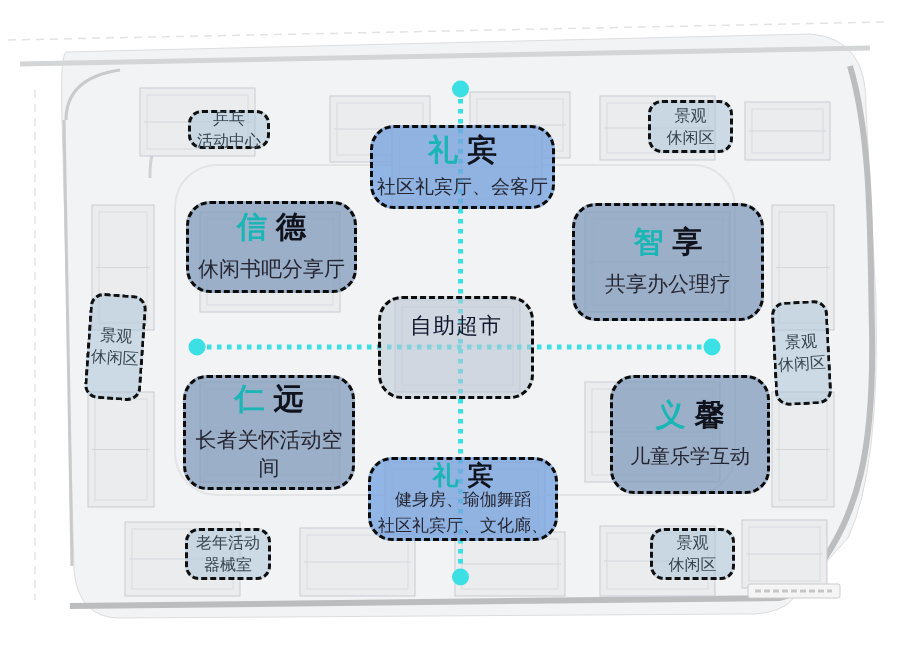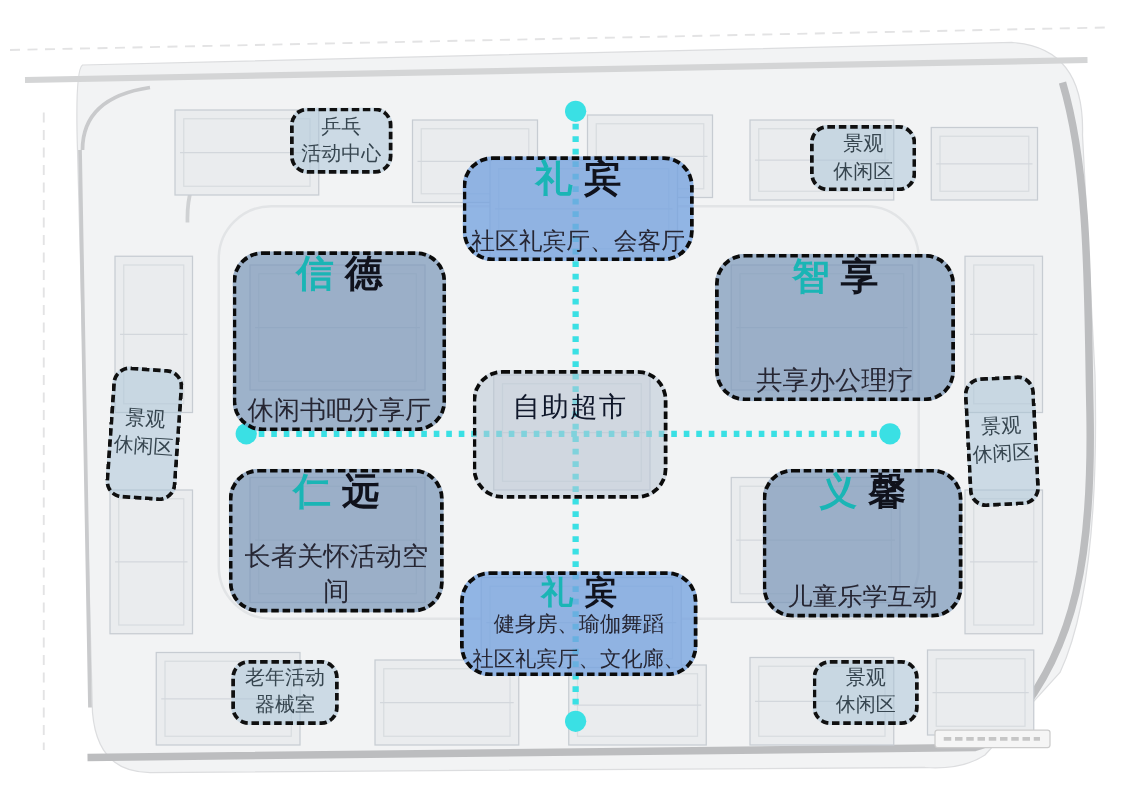--- a/index.html
+++ b/index.html
@@ -3,21 +3,21 @@
 <meta charset="utf-8">
 <style>
   html,body{margin:0;padding:0;background:#ffffff;}
   body{font-family:"Liberation Sans",sans-serif;}
   #canvas{position:relative;width:900px;height:646px;background:#ffffff;overflow:hidden;}
   #bg-svg,#axis-svg{position:absolute;left:0;top:0;}
   #bg-svg{z-index:0;}
   #axis-svg{z-index:1;}
 
   .zone{position:absolute;z-index:2;border:3px dashed #0b0b0b;border-radius:24px;
-        display:flex;flex-direction:column;align-items:center;justify-content:space-between;
+        display:flex;flex-direction:column;align-items:center;justify-content:center;
         text-align:center;box-sizing:border-box;}
   .zone-blue{background:rgba(118,163,223,0.78);}
   .zone-slate{background:rgba(121,150,184,0.70);}
   .zone-light{background:rgba(186,198,214,0.55);}
   .zone-title{font-size:30px;font-weight:bold;color:#10121c;line-height:1.05;}
   .zone-title .accent{color:#1ab5b5;margin-right:9px;}
   .zone-sub{font-size:20px;color:#262633;margin-top:12px;}
   .zone-sub-tight{font-size:17px;color:#262633;margin-top:4px;line-height:1.25;}
   .zone-market{justify-content:flex-start;padding-top:12px;}
   .zone-market .market-label{font-size:22px;color:#0f172a;letter-spacing:1px;}
@@ -123,21 +123,21 @@
     <circle cx="712" cy="347" r="8.5" fill="#3ae0e4"></circle>
   </svg>
 
   <div class="zone zone-blue" style="left:370px;top:125px;width:185px;height:84px;">
     <div class="zone-title">
       <span class="accent">礼</span><span>宾</span>
     </div>
     <div class="zone-sub" style="font-size:19px;margin-top:8px;">社区礼宾厅、会客厅</div>
   </div>
 
-  <div class="zone zone-slate" style="left:186px;top:201px;width:171px;height:144px;">
+  <div class="zone zone-slate" style="left:186px;top:201px;width:171px;height:92px;">
     <div class="zone-title">
       <span class="accent">信</span><span>德</span>
     </div>
     <div class="zone-sub" style="font-size:21px;">休闲书吧分享厅</div>
   </div>
 
   <div class="zone zone-slate" style="left:572px;top:203px;width:192px;height:118px;">
     <div class="zone-title">
       <span class="accent">智</span><span>享</span>
     </div>
@@ -163,21 +163,21 @@
   </div>
 
   <div class="zone zone-blue zone-bottom" style="left:368px;top:457px;width:190px;height:84px;">
     <div class="zone-title">
       <span class="accent">礼</span><span>宾</span>
     </div>
     <div class="zone-sub-tight" style="margin-top:0;">健身房、瑜伽舞蹈</div>
     <div class="zone-sub-tight">社区礼宾厅、文化廊、</div>
   </div>
 
-  <div class="amenity" style="left:188px;top:86px;width:82px;height:53px;margin-left:44px;">
+  <div class="amenity" style="left:188px;top:110px;width:82px;height:39px;">
     <div>乒乓</div>
     <div>活动中心</div>
   </div>
 
   <div class="amenity" style="left:648px;top:100px;width:85px;height:53px;">
     <div>景观</div>
     <div>休闲区</div>
   </div>
 
   <div class="amenity" style="left:87px;top:294px;width:57px;height:106px;transform:rotate(4deg);">

